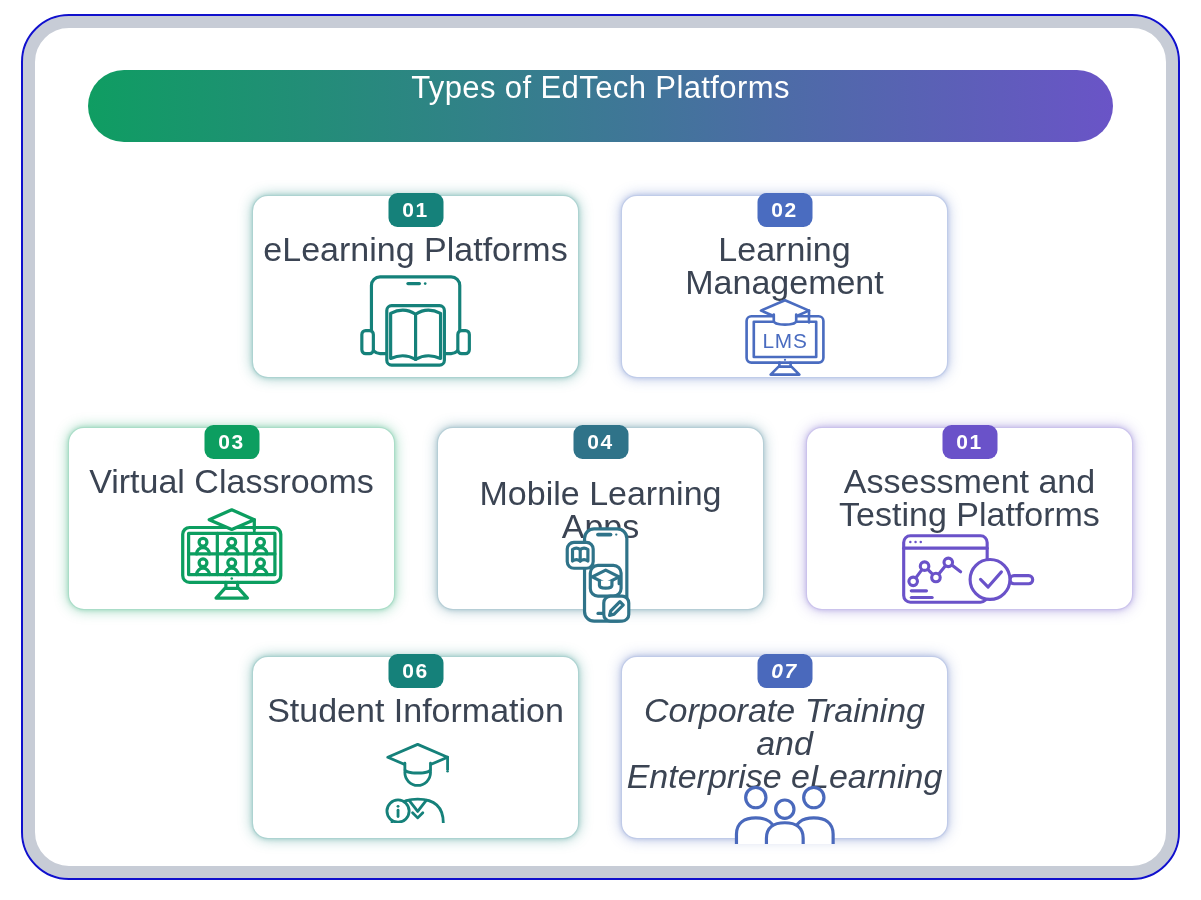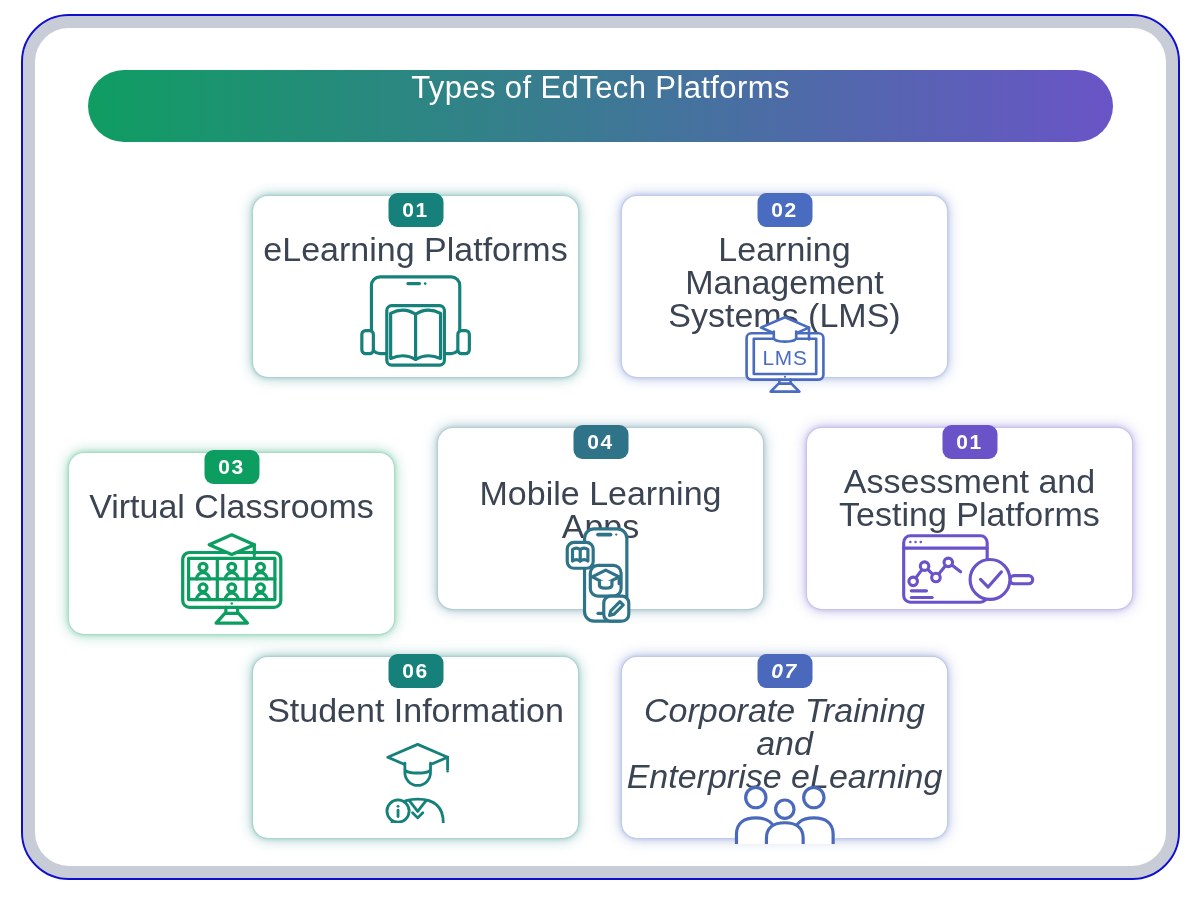--- a/index.html
+++ b/index.html
@@ -61,40 +61,39 @@
       </svg>
     </div>
   </div>
 
   <div class="card c2" style="--c: #4a6cc0; border-color: rgba(74, 108, 192, 0.35); box-shadow: rgba(74, 108, 192, 0.4) 0px 0px 14px, rgba(74, 108, 192, 0.25) 0px 0px 4px;">
     <div class="badge">
       <span>02</span>
     </div>
     <div class="title" style="color: rgb(59, 68, 83);">
       <span>Learning Management</span><br>
-      <span>Systems (LMS)</span>
     </div>
     <div class="iconbox">
       <svg viewBox="0 0 120 100" height="80">
         <rect class="wh" x="12" y="24" width="96" height="58" rx="6"></rect>
         <rect class="wh" x="21" y="31" width="78" height="44"></rect>
         <text x="60" y="64" text-anchor="middle" font-size="26" letter-spacing="1">LMS</text>
         <circle class="dot" cx="60" cy="78.5" r="1.4"></circle>
         <path class="wh" d="M60 4 L90 17 L60 30 L30 17 Z"></path>
         <path class="wh" d="M46 22 v8 c0 6 28 6 28 0 v-8"></path>
         <path class="st" d="M90 17 v13"></path>
         <circle class="dot" cx="90" cy="32" r="1.5"></circle>
         <line class="st" x1="53" y1="82" x2="53" y2="87"></line>
         <line class="st" x1="67" y1="82" x2="67" y2="87"></line>
         <path class="wh" d="M42 97 L52 87 H68 L78 97 Z"></path>
       </svg>
     </div>
   </div>
 
-  <div class="card c3" style="--c: #0c9e60; border-color: rgba(12, 158, 96, 0.35); box-shadow: rgba(12, 158, 96, 0.4) 0px 0px 14px, rgba(12, 158, 96, 0.25) 0px 0px 4px; margin-top: 25px;">
+  <div class="card c3" style="--c: #0c9e60; border-color: rgba(12, 158, 96, 0.35); box-shadow: rgba(12, 158, 96, 0.4) 0px 0px 14px, rgba(12, 158, 96, 0.25) 0px 0px 4px;">
     <div class="badge">
       <span>03</span>
     </div>
     <div class="title" style="color: rgb(59, 68, 83);">
       <span>Virtual Classrooms</span>
     </div>
     <div class="iconbox">
       <svg viewBox="0 0 130 104" height="102">
         <rect class="wh" x="15" y="26" width="100" height="56" rx="7"></rect>
         <rect class="st" x="21" y="32" width="88" height="42"></rect>

